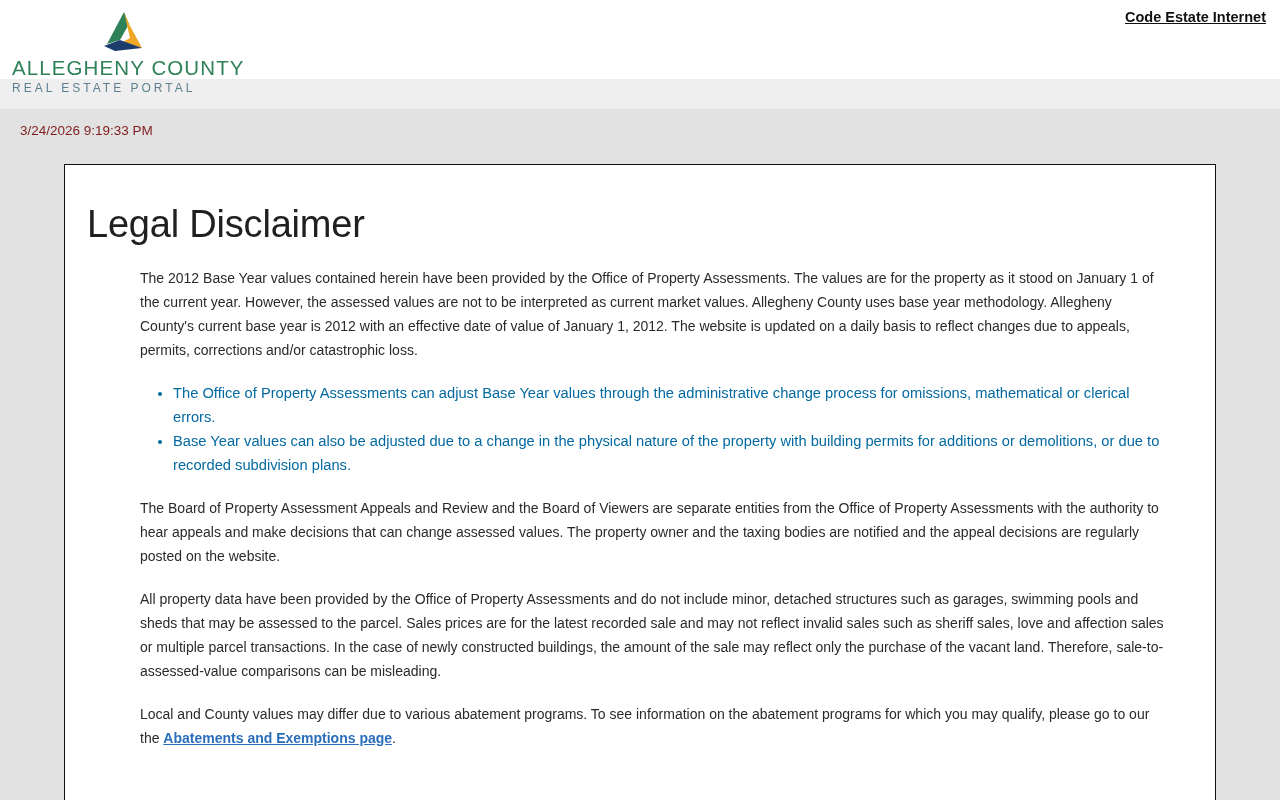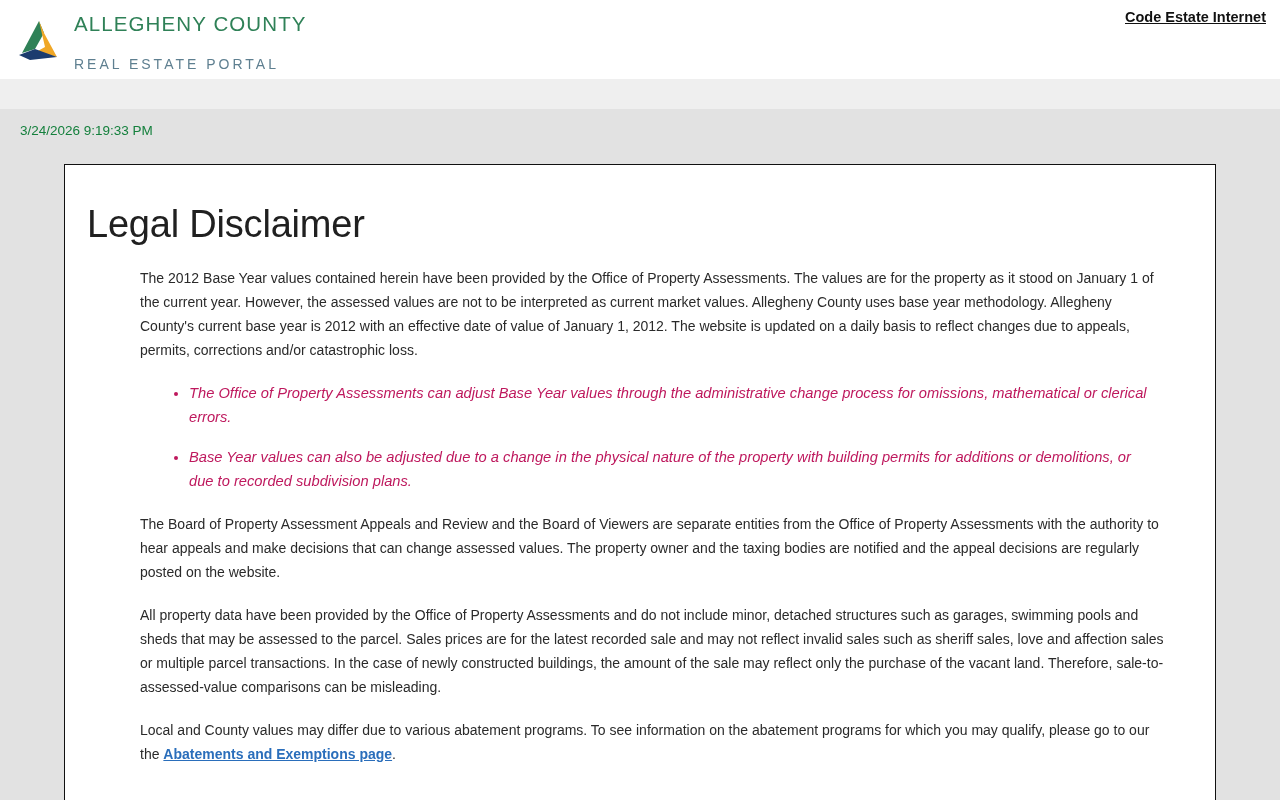--- a/index.html
+++ b/index.html
@@ -22,20 +22,21 @@
     height: 79px;
     background: #ffffff;
     box-sizing: border-box;
   }
   .brand {
     position: absolute;
     left: 12px;
     top: 10px;
     display: flex;
     align-items: center;
+    flex-direction: column;
   }
   .brand-mark {
     width: 54px;
     height: 44px;
     flex: 0 0 auto;
     margin-right: 8px;
   }
   .brand-text {
     display: flex;
     flex-direction: column;
@@ -44,25 +45,25 @@
   }
   .brand-title {
     font-size: 20.5px;
     letter-spacing: 1.1px;
     color: #2f8157;
     line-height: 1.05;
     white-space: nowrap;
     font-weight: 400;
   }
   .brand-sub {
-    font-size: 14px;
+    font-size: 12px;
     letter-spacing: 3.0px;
     color: #5e7f90;
     line-height: 1.3;
-    margin-top: 20px;
+    margin-top: 2px;
     white-space: nowrap;
     font-weight: 400;
   }
   .header-link {
     position: absolute;
     right: 14px;
     top: 9px;
     font-size: 14.5px;
     font-weight: bold;
     color: #111111;
@@ -78,21 +79,21 @@
   .band-dark {
     background: #e2e2e2;
     height: 55px;
     position: relative;
   }
   .timestamp {
     position: absolute;
     left: 20px;
     top: 14px;
     font-size: 13.5px;
-    color: #15803d;
+    color: #7f1d1d;
     white-space: nowrap;
   }
 
   
   .card-wrap {
     padding: 0 64px;
     box-sizing: border-box;
   }
   .content-card {
     background: #ffffff;
@@ -120,23 +121,22 @@
     color: #2a2a2a;
     margin: 0 0 19px 0;
   }
   .body-copy ul {
     margin: 0 0 19px 0;
     padding-left: 33px;
   }
   .body-copy li {
     font-size: 14.7px;
     line-height: 24px;
-    color: #be185d;
-    margin: 16px;
-    font-style: italic;
+    color: #0369a1;
+    margin: 0;
   }
   .body-copy li::marker {
     font-size: 14px;
   }
   .inline-link {
     color: #2a6ebb;
     text-decoration: underline;
     cursor: pointer;
     font-weight: bold;
   }

